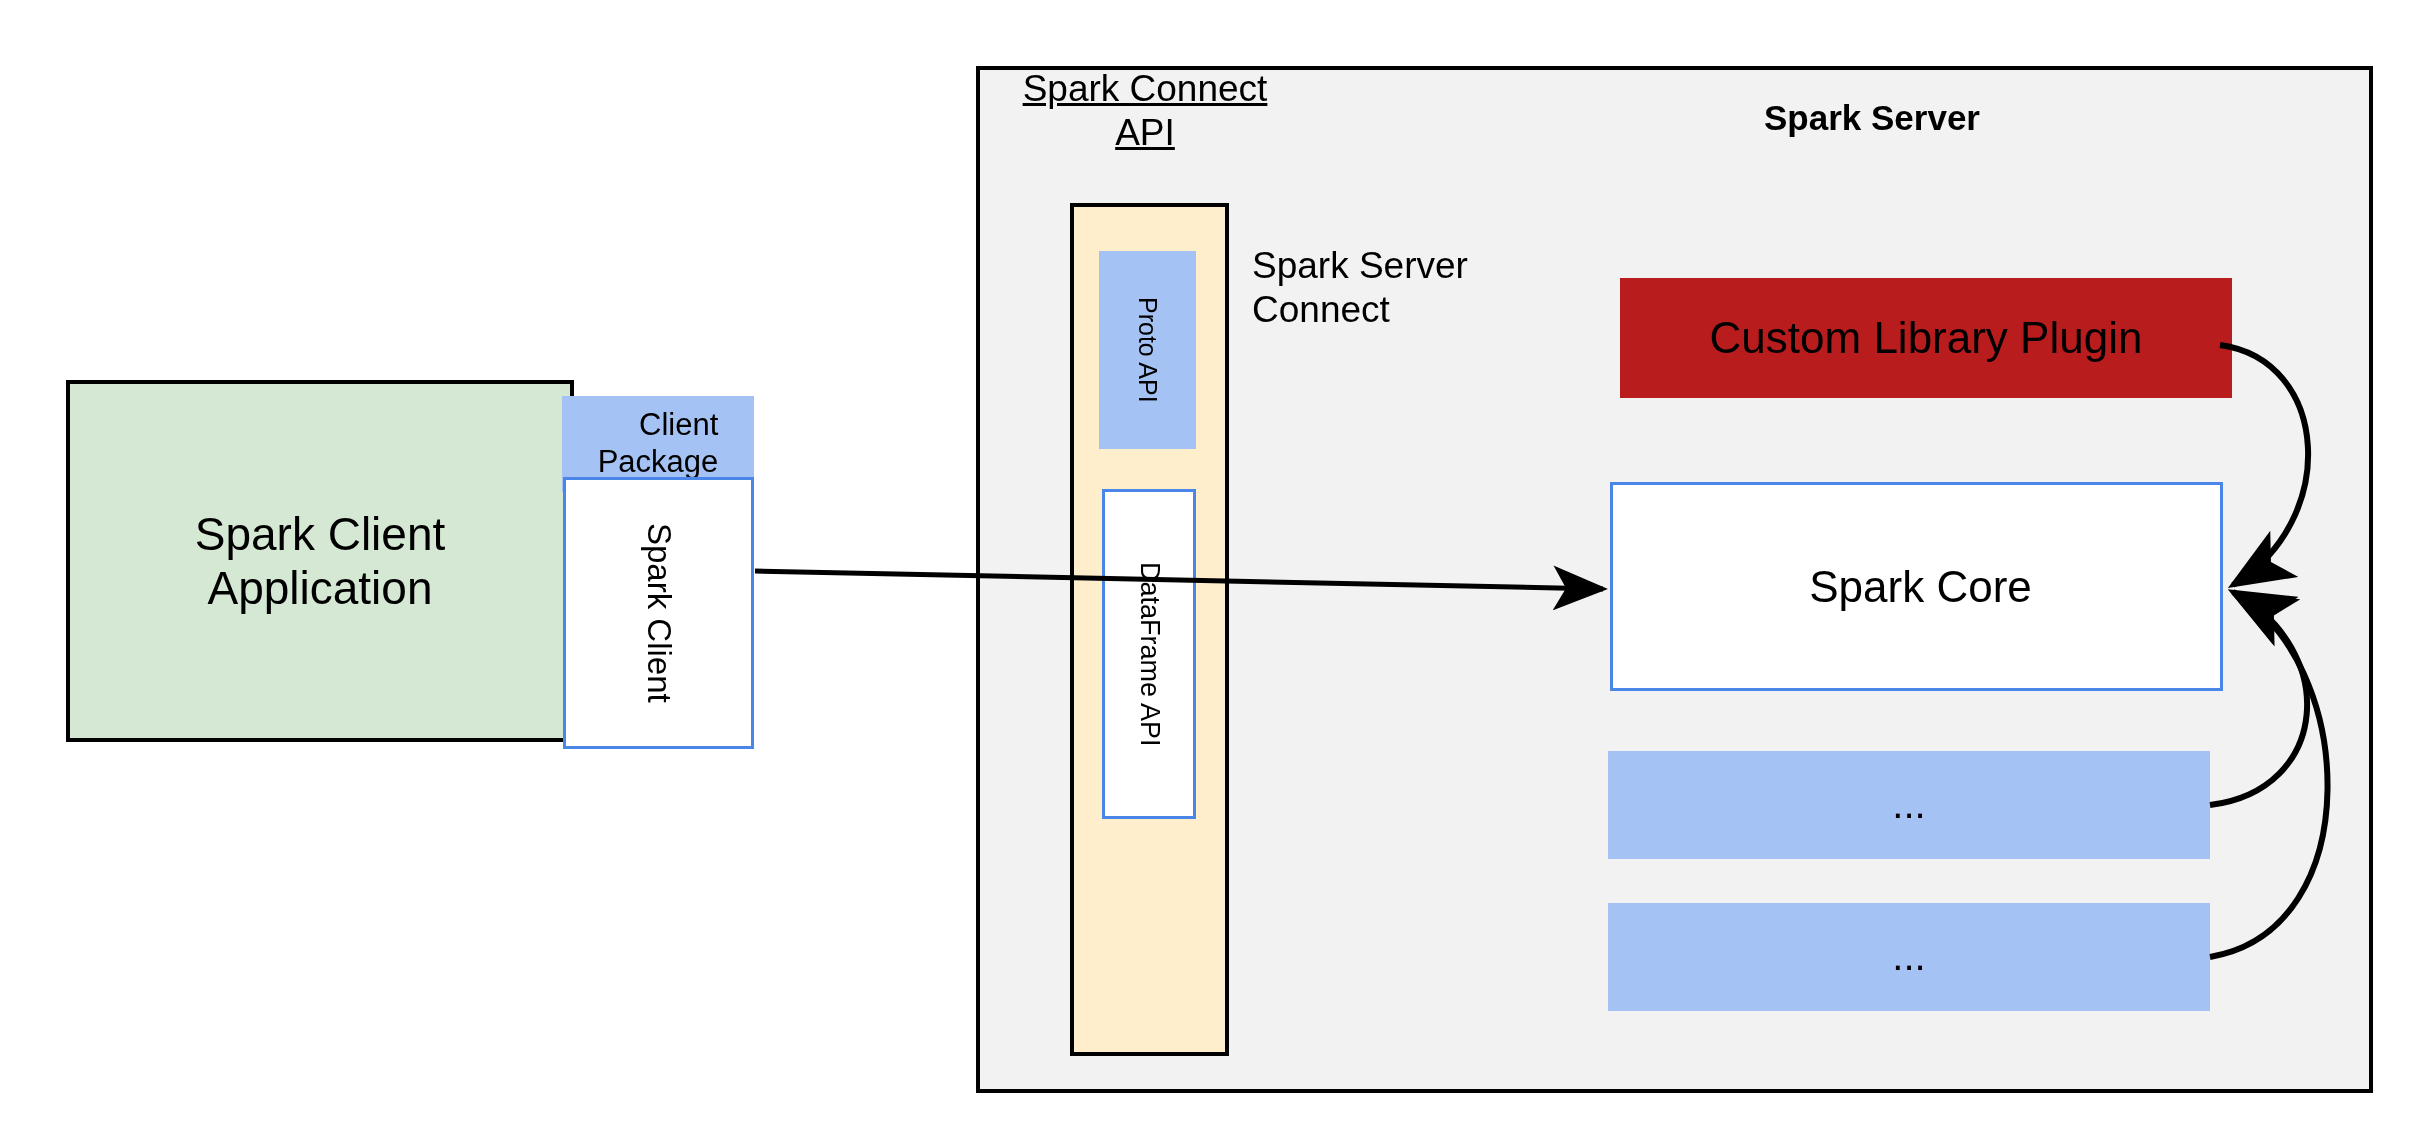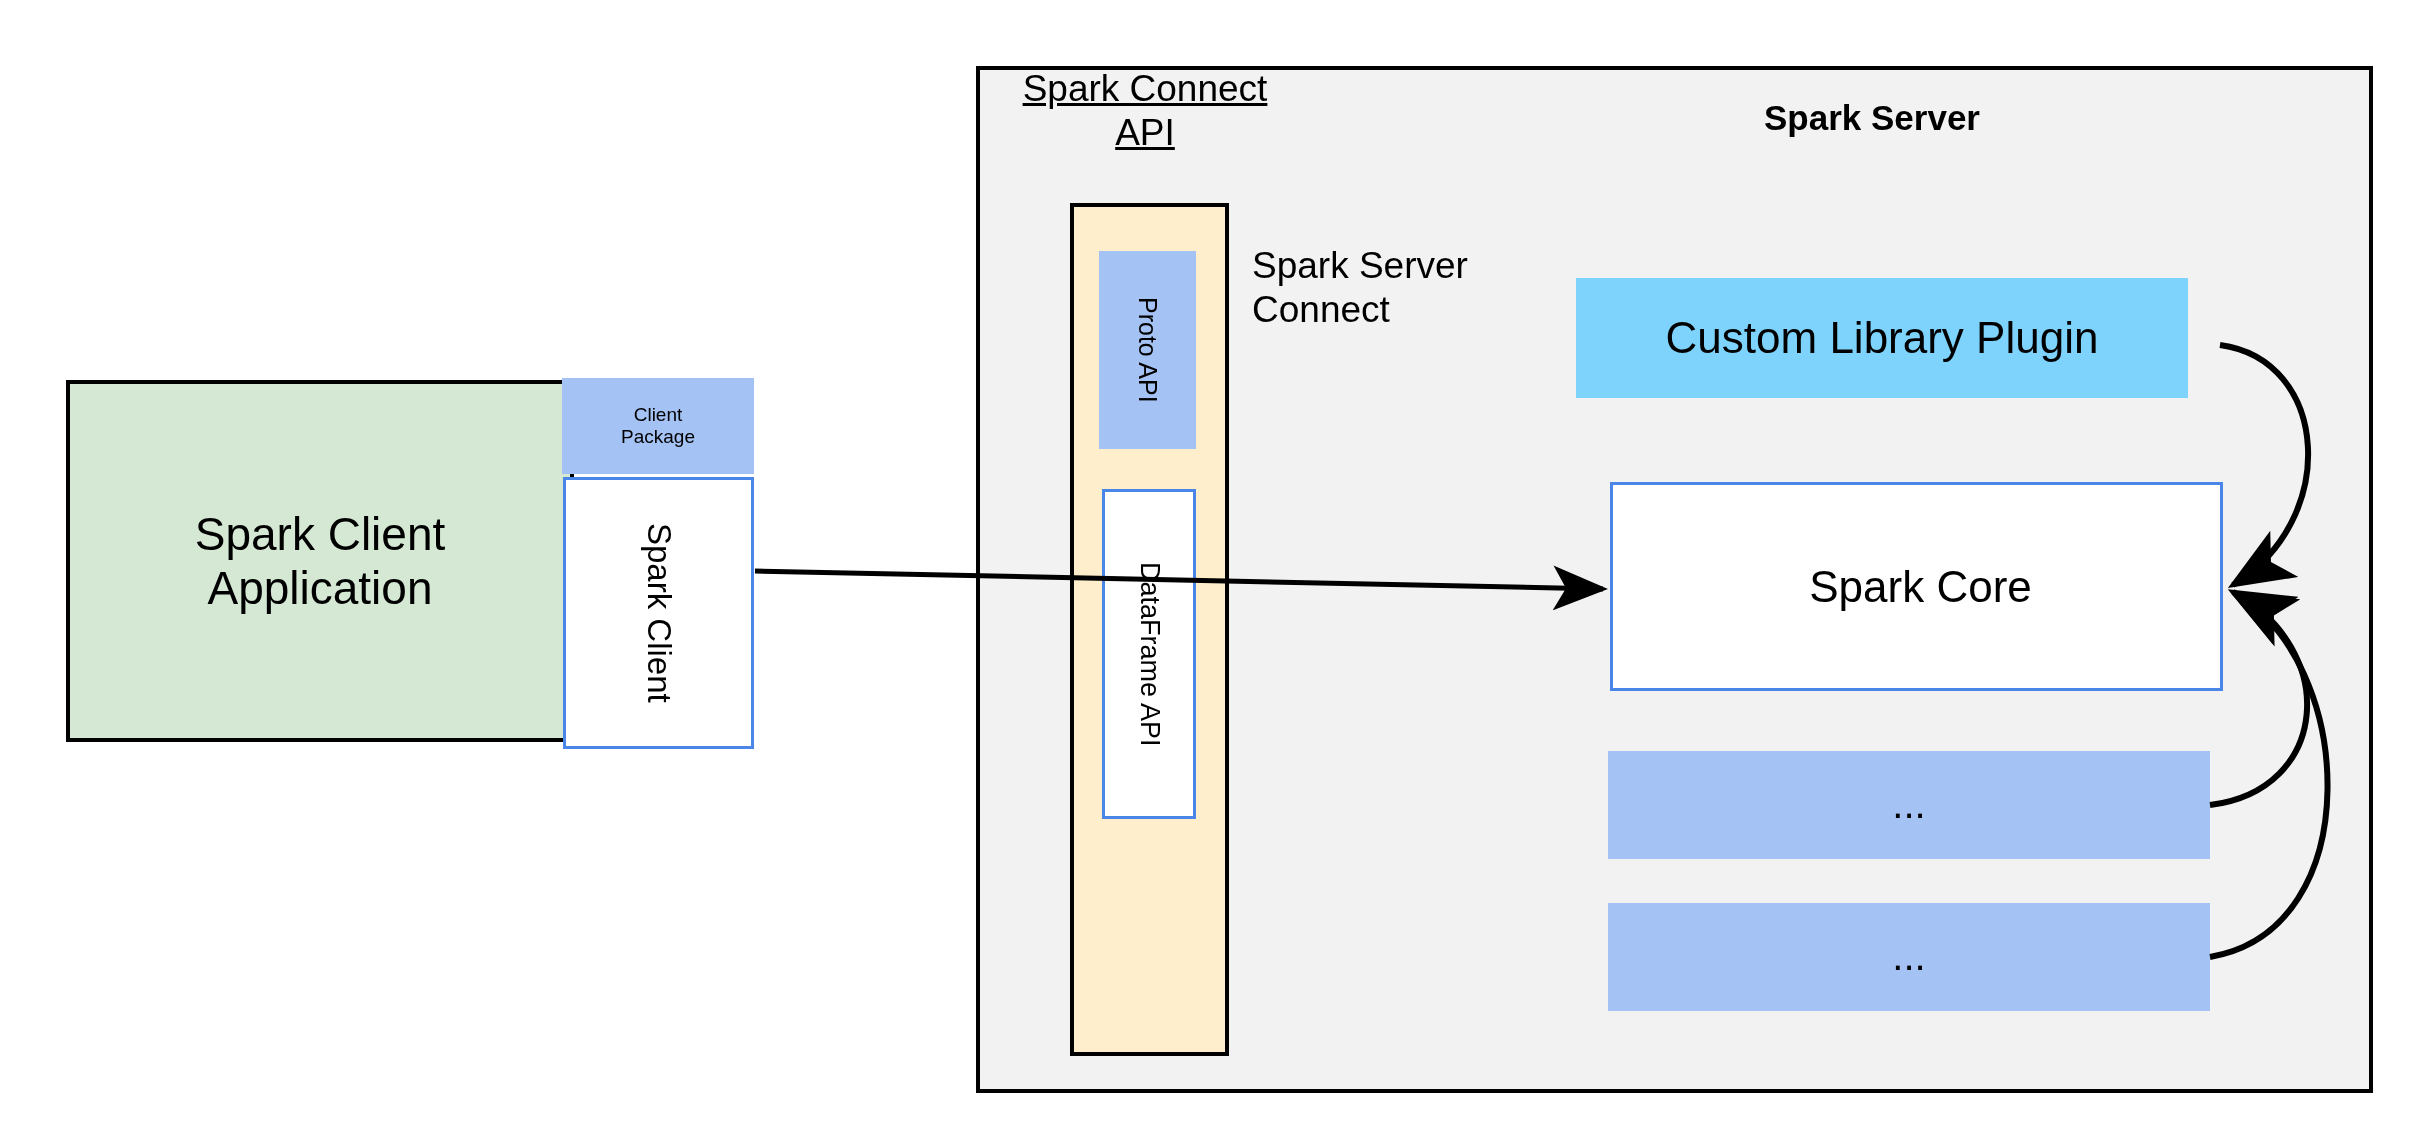--- a/index.html
+++ b/index.html
@@ -35,27 +35,28 @@
     top: 380px;
     width: 508px;
     height: 362px;
     background: #d5e8d4;
     border: 4px solid #000000;
     font-size: 46px;
     z-index: 2;
   }
   #client-package {
     left: 562px;
-    top: 378px;
+    top: 396px;
     width: 192px;
     height: 96px;
     background: #a4c2f4;
     border: none;
-    font-size: 19px;
-    z-index: 3;
+    font-size: 31px;
+    z-index: 3;
+    text-align: right;
   }
   #spark-client {
     left: 563px;
     top: 477px;
     width: 191px;
     height: 272px;
     background: #ffffff;
     border: 3px solid #4a86e8;
     font-size: 33px;
     z-index: 3;
@@ -133,25 +134,25 @@
     z-index: 4;
   }
   .vtext {
     writing-mode: vertical-rl;
     text-orientation: mixed;
     white-space: nowrap;
   }
 
   
   #custom-plugin {
-    left: 1576px;
+    left: 1620px;
     top: 278px;
     width: 612px;
     height: 120px;
-    background: #7dd3fc;
+    background: #b91c1c;
     border: none;
     font-size: 44px;
     z-index: 3;
   }
   #spark-core {
     left: 1610px;
     top: 482px;
     width: 613px;
     height: 209px;
     background: #ffffff;

